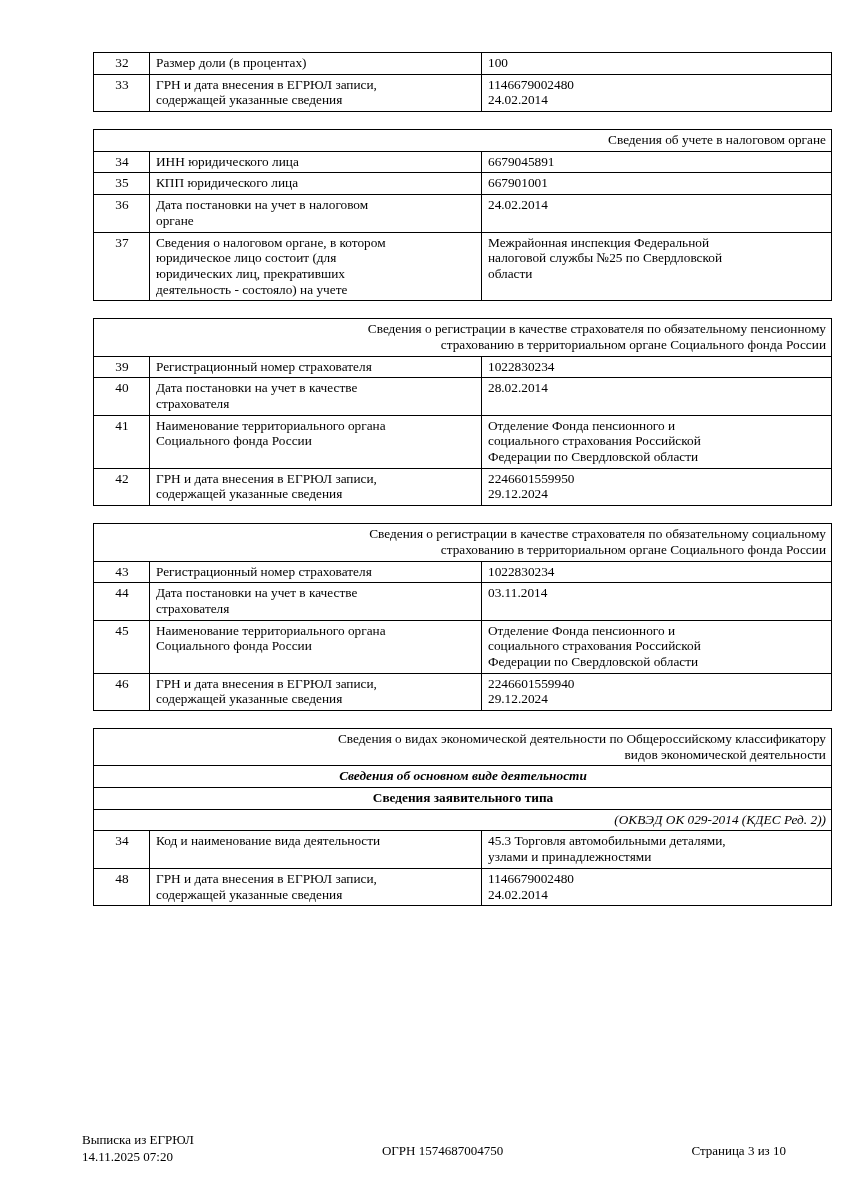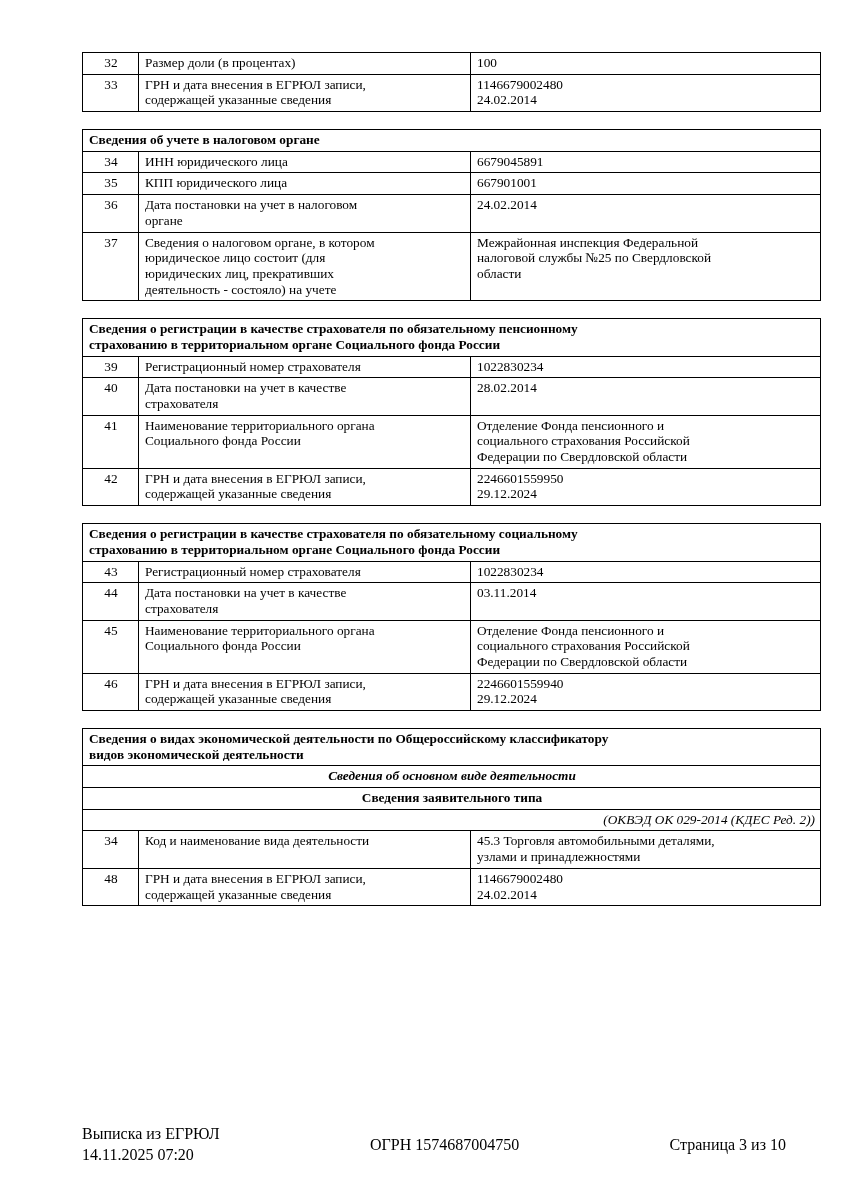--- a/index.html
+++ b/index.html
@@ -18,20 +18,21 @@
     width: 848px;
     min-height: 1200px;
     box-sizing: border-box;
     padding: 52px 62px 0 82px;
     position: relative;
   }
   table.doc {
     border-collapse: collapse;
     width: 704px;
     table-layout: fixed;
+    margin-left: 11px;
   }
   table.doc td {
     border: 1px solid #000000;
     vertical-align: top;
     padding: 2px 5px 3px 6px;
     font-size: 13.3px;
     line-height: 1.18;
   }
   td.num {
     width: 44px;
@@ -44,22 +45,22 @@
   }
   td.value {
     width: 338px;
   }
   tr.spacer td {
     border: none;
     height: 17px;
     padding: 0;
   }
   td.section {
-    text-align: left;
-    font-weight: bold;
+    text-align: right;
+    font-weight: normal;
     padding: 2px 10px 3px 10px;
   }
   td.subsection {
     text-align: center;
     font-weight: bold;
     padding: 2px 10px 3px 10px;
   }
   td.italic-center {
     text-align: center;
     font-style: italic;
@@ -69,21 +70,21 @@
   td.italic-plain {
     text-align: right;
     font-style: italic;
     padding: 2px 10px 3px 10px;
   }
   .footer {
     position: absolute;
     left: 82px;
     right: 62px;
     bottom: 34px;
-    font-size: 16px;
+    font-size: 13px;
     line-height: 1.3;
     display: flex;
     justify-content: space-between;
     align-items: flex-start;
   }
   .footer-left { text-align: left; white-space: pre-line; }
   .footer-center { text-align: center; padding-top: 11px; }
   .footer-right { text-align: right; padding-top: 11px; }
   .nowrap-lines { white-space: pre-line; }
 </style>

